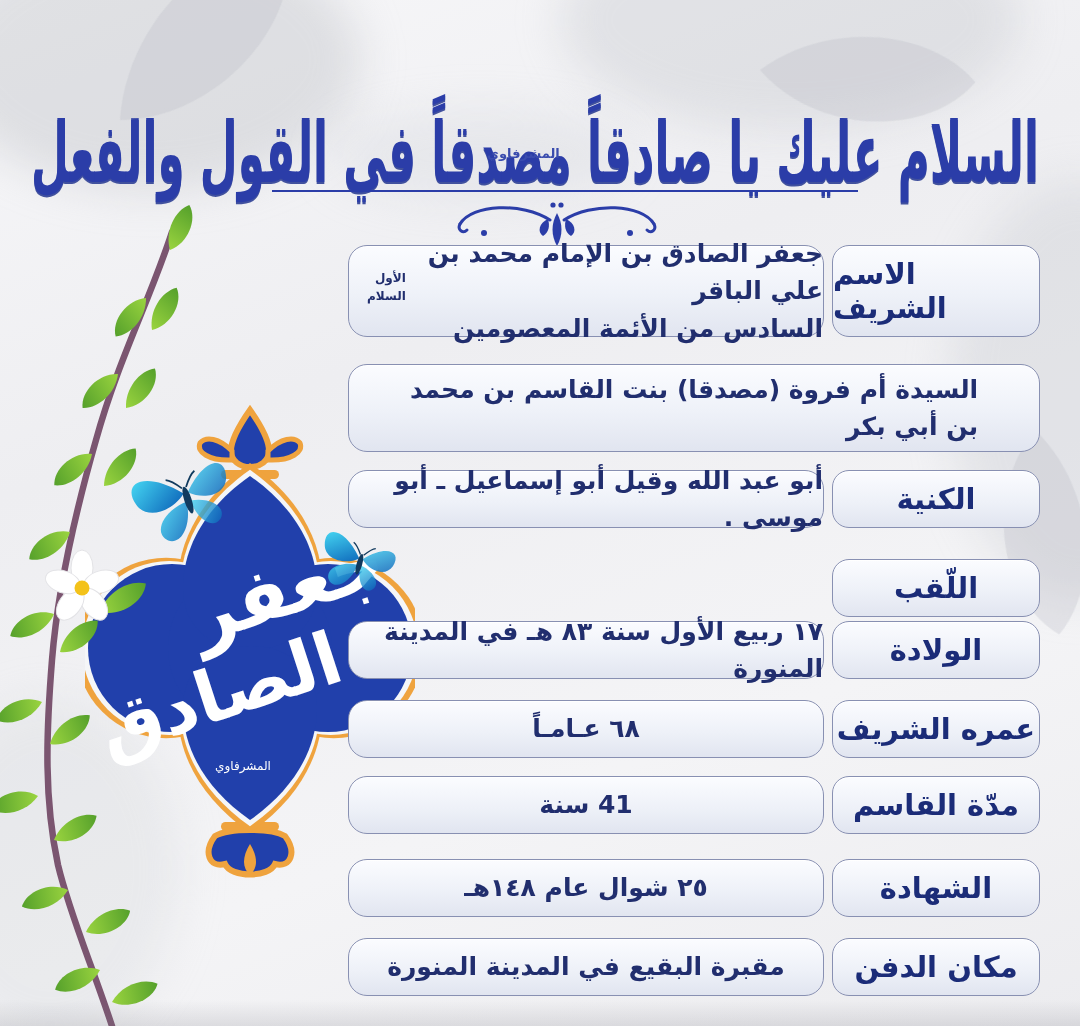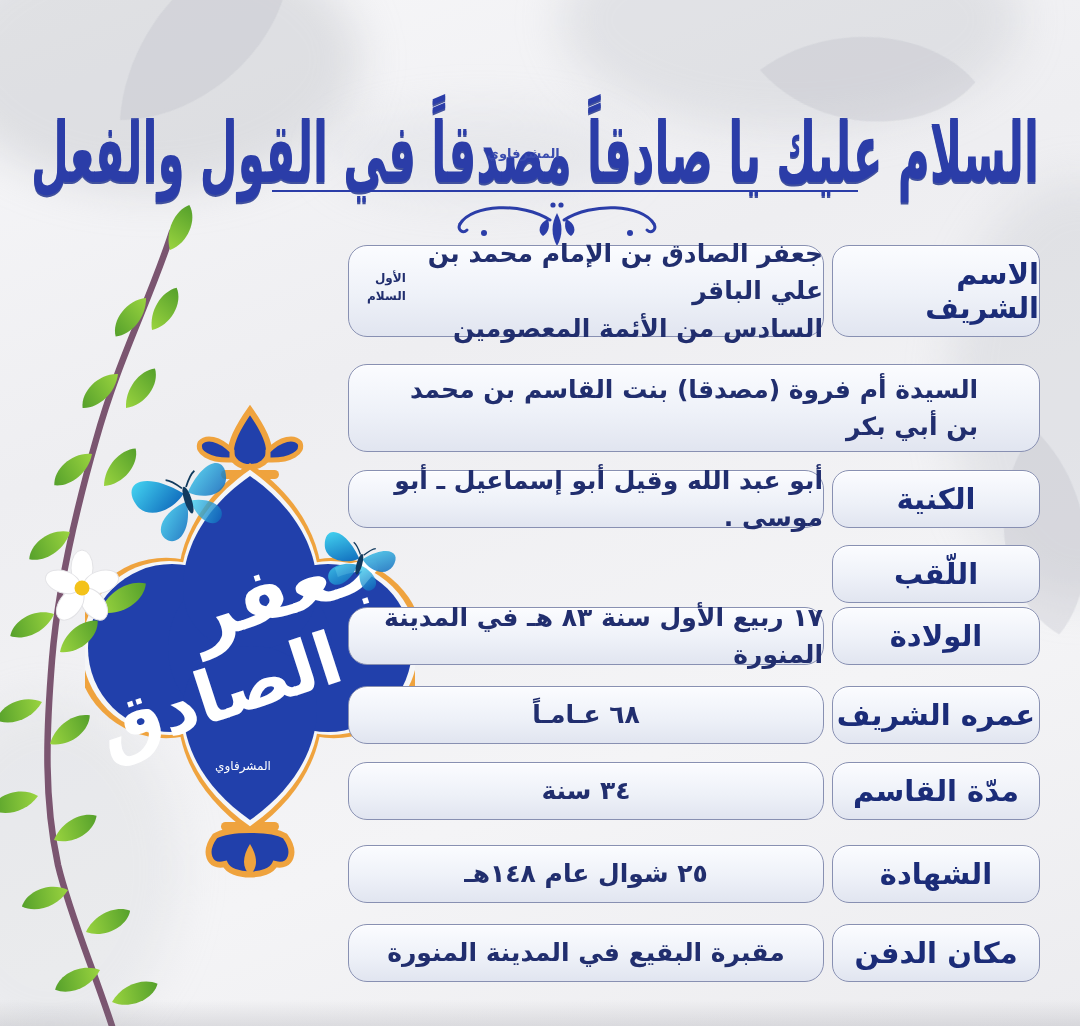--- a/index.html
+++ b/index.html
@@ -23,28 +23,28 @@
   #header .callig{white-space:nowrap;font-weight:bold;font-size:47px;letter-spacing:-2px;
           color:#2b3da8;transform:scale(.93,1.78);transform-origin:center;
           text-shadow:0 1px 0 #41519e;}
   #headerSig{position:absolute;top:146px;left:487px;font-size:13px;color:#3a4cae;font-weight:bold;}
   #divider{position:absolute;top:190px;left:272px;width:586px;height:2px;background:#2b3da8;}
   #flourish{position:absolute;top:198px;left:452px;}
 
   
   #infoTable{position:absolute;top:245px;left:348px;width:692px;direction:rtl;}
   .row{display:flex;gap:8px;}
-  .m27{margin-bottom:27px}.m18{margin-bottom:18px}.m17{margin-bottom:17px}
+  .m27{margin-bottom:27px}.m18{margin-bottom:18px}.m17{margin-bottom:31px}
   .m20{margin-bottom:4px}.m21{margin-bottom:21px}.m25{margin-bottom:25px}
   .h92{height:92px}.h88{height:88px}.h58{height:58px}
   .box{background:linear-gradient(180deg,#fbfcff 0%,#eef1f8 55%,#e1e5f0 100%);
        border:1.6px solid #8890b2;box-shadow:inset 0 1px 0 #ffffff;
        display:flex;align-items:center;justify-content:center;}
   .label-box{width:206px;border-radius:17px;color:#1b2c78;font-weight:bold;font-size:29px;
-       text-align:right;flex:none;}
+       text-align:left;flex:none;}
   .value-box{flex:1;border-radius:19px;color:#212e6e;font-weight:bold;font-size:25px;
        text-align:right;position:relative;line-height:1.5;}
   .value-box::before{content:'';position:absolute;left:-26px;top:8px;bottom:-4px;width:34px;
        background:linear-gradient(90deg,rgba(226,229,238,0),rgba(226,229,238,.85));
        border-radius:6px;z-index:-1;}
   .value-text{white-space:pre-line;}
   .honorific{font-size:12px;font-weight:bold;color:#212e6e;margin-right:6px;
        display:inline-block;transform:translateY(-4px);}
 
   
@@ -222,21 +222,21 @@
     </div>
     <div class="row h58 m18">
       <div class="box label-box">عمره الشريف</div>
       <div class="box value-box">
         <span class="value-text">٦٨ عـامـاً</span>
       </div>
     </div>
     <div class="row h58 m25">
       <div class="box label-box">مدّة القاسم</div>
       <div class="box value-box">
-        <span class="value-text">٣٤ سنة</span>
+        <span class="value-text">41 سنة</span>
       </div>
     </div>
     <div class="row h58 m21">
       <div class="box label-box">الشهادة</div>
       <div class="box value-box">
         <span class="value-text">٢٥ شوال عام ١٤٨هـ</span>
       </div>
     </div>
     <div class="row h58">
       <div class="box label-box">مكان الدفن</div>

